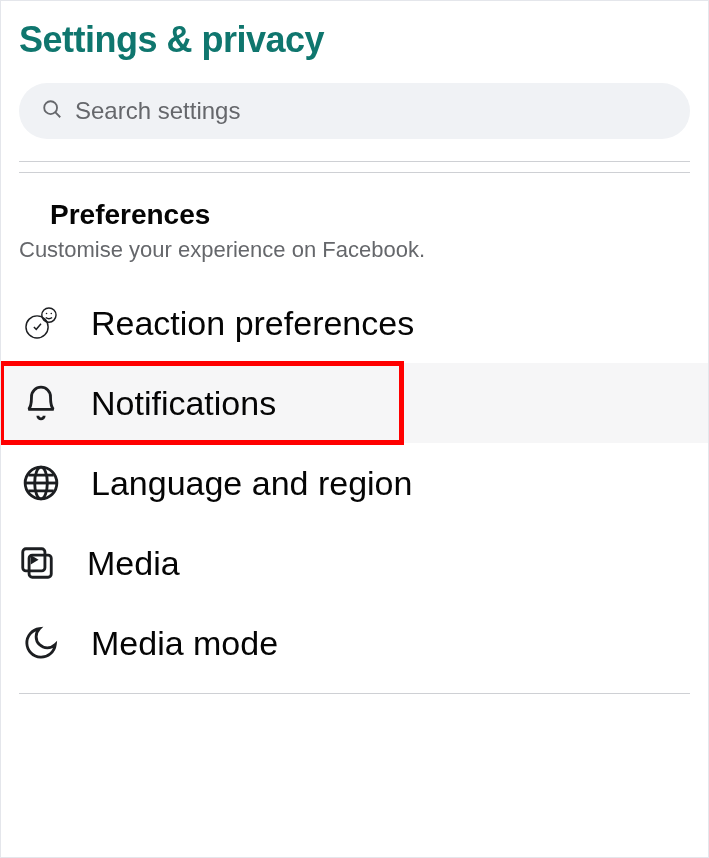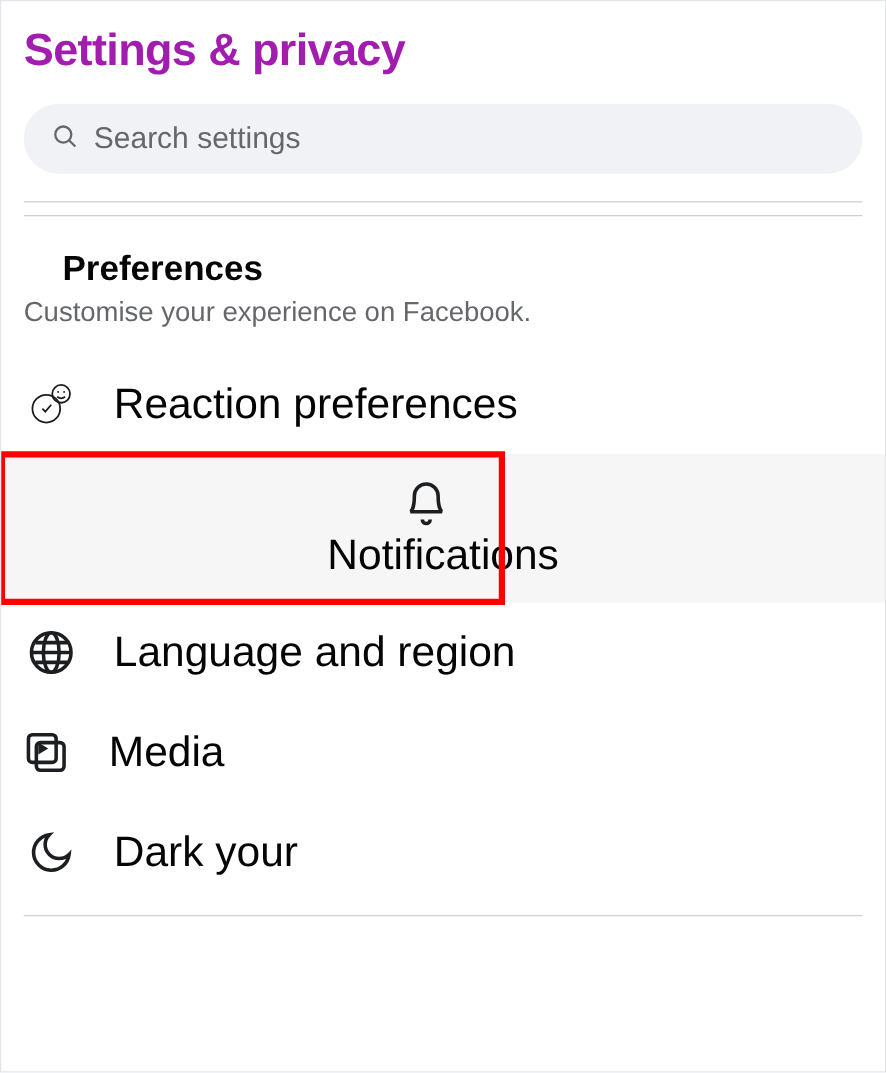--- a/index.html
+++ b/index.html
@@ -10,21 +10,21 @@
       height: 858px;
       border: 1px solid #e4e6eb;
       padding: 0;
     }
     .container {
       padding: 18px 18px 0 18px;
     }
     .page-title {
       font-size: 36px;
       font-weight: 800;
-      color: #a21caf;
+      color: #0f766e;
       letter-spacing: -0.5px;
       margin-bottom: 22px;
     }
     .search-wrap {
       display: flex;
       align-items: center;
       background: #f0f2f5;
       border-radius: 40px;
       padding: 14px 22px;
       margin-bottom: 22px;
@@ -149,21 +149,21 @@
         <path d="M15 29 l3 3 l6 -7"></path>
         <circle cx="34" cy="14" r="9"></circle>
         <circle cx="31" cy="12" r="1" fill="#1c1e21" stroke="none"></circle>
         <circle cx="37" cy="12" r="1" fill="#1c1e21" stroke="none"></circle>
         <path d="M30 17 q4 3 8 0"></path>
       </svg>
     </span>
     <span>Reaction preferences</span>
   </div>
 
-  <div class="menu-item highlighted" style="padding-left:18px;flex-direction:column;">
+  <div class="menu-item highlighted" style="padding-left:18px;">
     <div class="highlight-box"></div>
     <span class="icon">
       <svg viewBox="0 0 24 24">
         <path d="M6 8 a6 6 0 0 1 12 0 c0 7 2 8 2 8 H4 s2 -1 2 -8"></path>
         <path d="M10 20 a2 2 0 0 0 4 0"></path>
       </svg>
     </span>
     <span>Notifications</span>
   </div>
 
@@ -189,18 +189,18 @@
     </span>
     <span>Media</span>
   </div>
 
   <div class="menu-item" style="padding-left:18px;">
     <span class="icon">
       <svg viewBox="0 0 24 24">
         <path d="M21 13 A9 9 0 1 1 11 3 A7 7 0 0 0 21 13 Z"></path>
       </svg>
     </span>
-    <span>Dark your</span>
+    <span>Media mode</span>
   </div>
 
 </div>
 
 <hr class="bottom-hr">
 
 </body></html>

